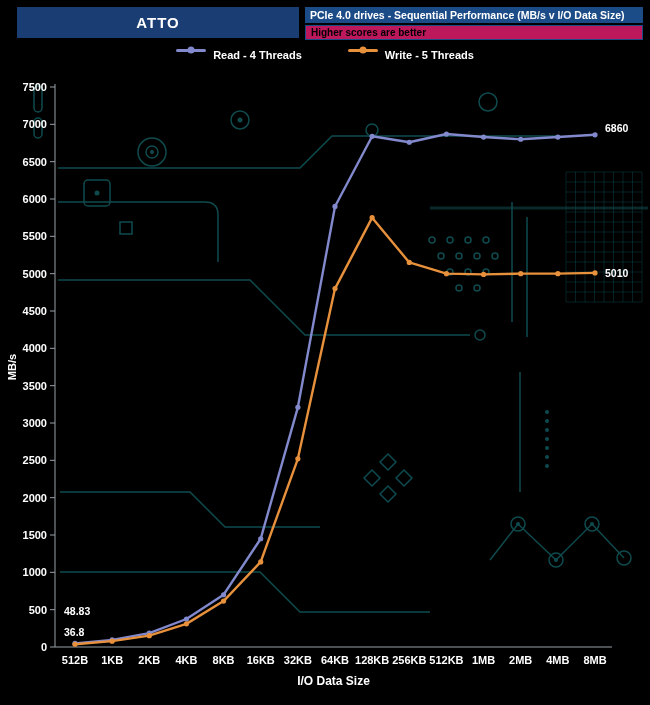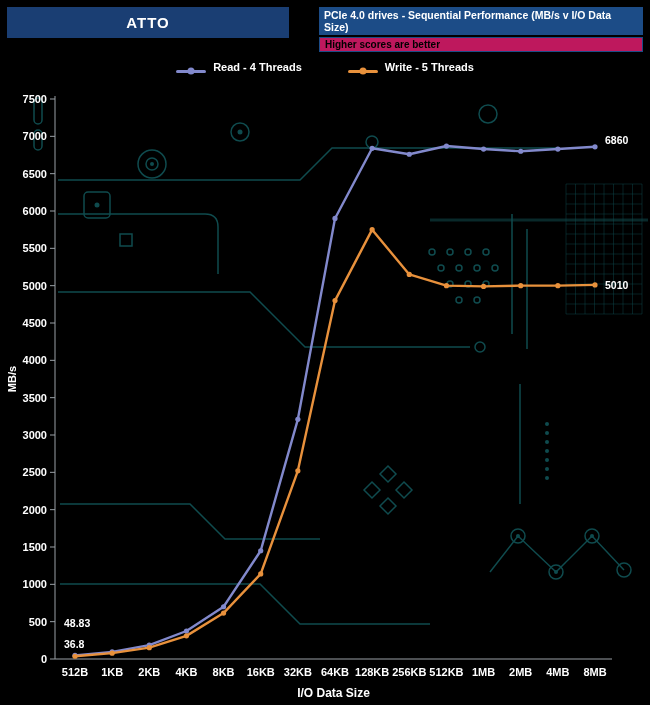--- a/index.html
+++ b/index.html
@@ -2,40 +2,40 @@
 <html><head>
 <meta charset="utf-8">
 <style>
   html,body{margin:0;padding:0;}
   body{
     width:650px;height:705px;overflow:hidden;
     background:#000;
     font-family:"Liberation Sans",sans-serif;
   }
   .page{width:650px;height:705px;background:#000;}
-  .header{display:flex;gap:6px;padding:7px 7px 3px 7px;align-items:stretch;}
+  .header{display:flex;gap:6px;padding:7px 7px 3px 17px;align-items:stretch;}
   .atto-box{
     width:282px;height:31px;background:#1a3e73;
     color:#fff;font-weight:bold;font-size:15px;letter-spacing:1px;
     display:flex;align-items:center;justify-content:center;
   }
-  .header-right{flex:1;display:flex;flex-direction:column;gap:2px;margin-left:24px;}
+  .header-right{flex:1;display:flex;flex-direction:column;gap:2px;}
   .title-box{
     background:#1c4c87;color:#fff;font-weight:bold;font-size:10.5px;
     padding:2px 5px;line-height:12px;
   }
   .subtitle-box{
     background:#be185d;color:#000;font-weight:bold;font-size:10px;
     padding:1px 5px;line-height:11px;border:1px solid #1c4c87;
   }
   .legend{
     display:flex;justify-content:center;align-items:center;gap:46px;
     height:23px;color:#fff;font-weight:bold;font-size:11px;
   }
-  .legend-item{display:flex;align-items:flex-end;gap:7px;}
+  .legend-item{display:flex;align-items:flex-start;gap:7px;}
   .swatch{position:relative;width:30px;height:3px;background:var(--c,#888);border-radius:2px;}
   .swatch::after{
     content:"";position:absolute;left:50%;top:50%;transform:translate(-50%,-50%);
     width:7px;height:7px;border-radius:50%;background:var(--c,#888);
   }
   #chart-svg{display:block;}
   #chart-svg text{
     fill:#fff;font-weight:bold;
     font-family:"Liberation Sans",sans-serif;
   }

